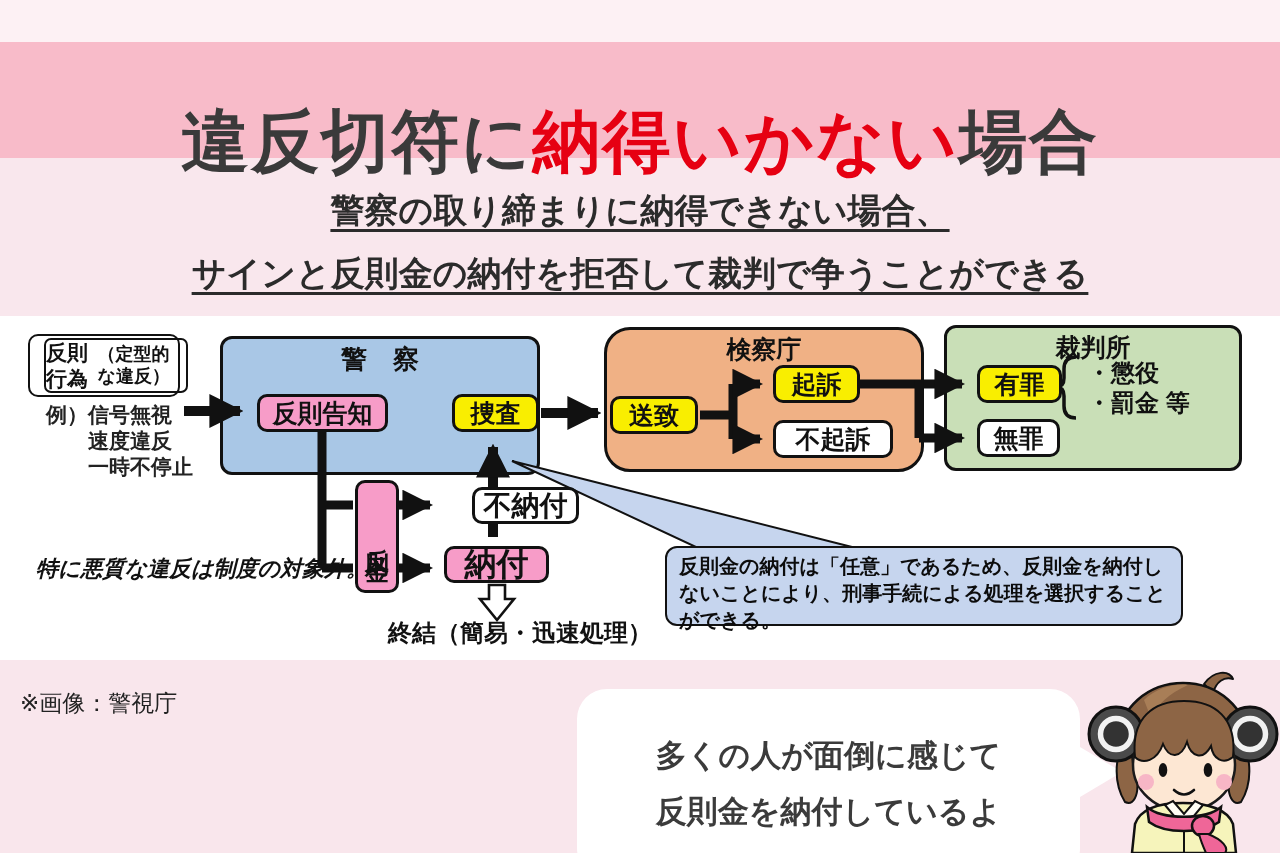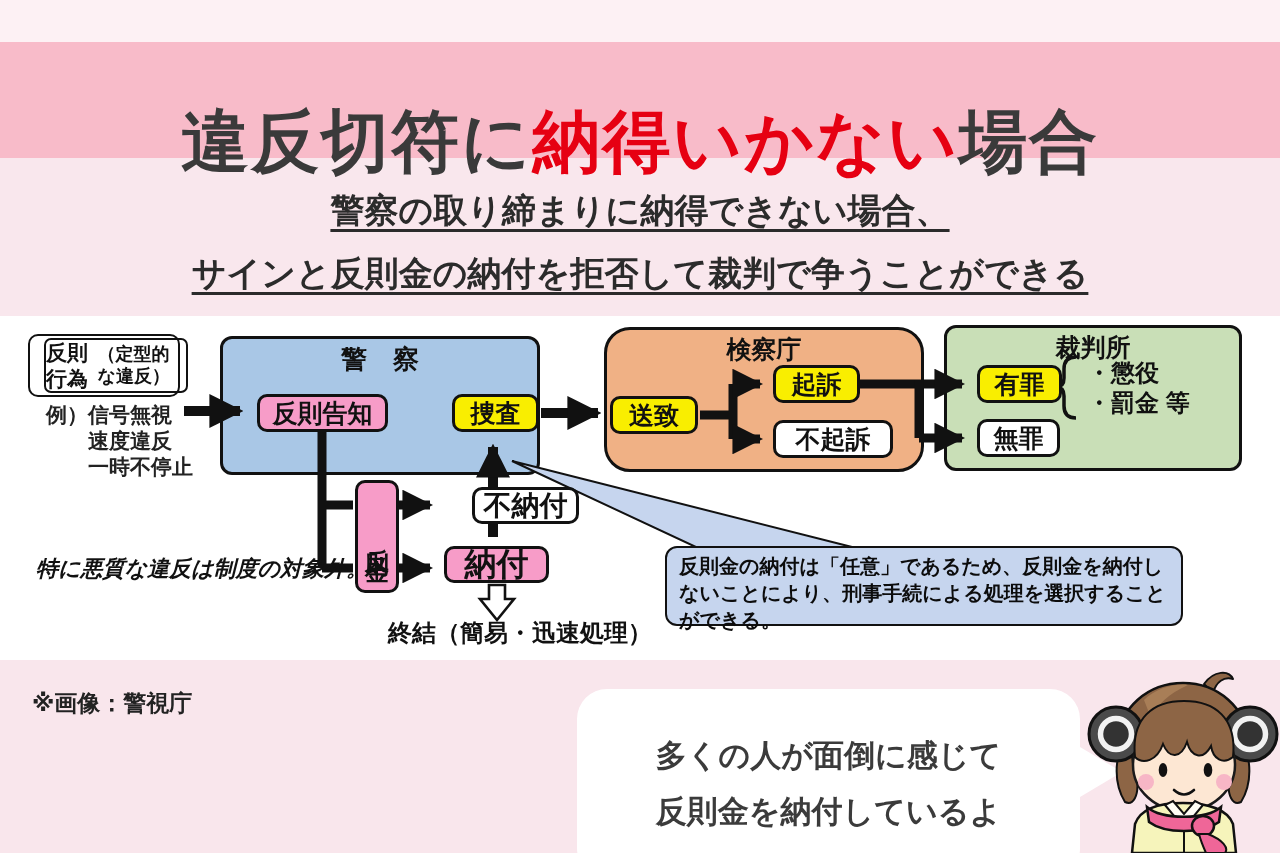--- a/index.html
+++ b/index.html
@@ -44,21 +44,21 @@
   .exclusion{position:absolute;left:14px;top:555px;font-size:22px;font-weight:700;font-style:italic;color:var(--ink);line-height:27px;}
   .exclusion .l2{padding-left:22px;}
 
   .settlement{position:absolute;left:388px;top:617px;font-size:24px;font-weight:700;color:var(--ink);white-space:nowrap;}
 
   .penalties{position:absolute;left:1087px;top:358px;font-size:24px;font-weight:700;color:var(--ink);line-height:30px;white-space:nowrap;}
 
   .callout{position:absolute;left:665px;top:546px;width:518px;height:80px;background:var(--callout-blue);
            border:2.5px solid var(--ink);border-radius:12px;padding:5px 12px;font-size:20px;font-weight:700;line-height:1.34;color:#0c0c0c;}
 
-  .credit{position:absolute;left:32px;top:688px;font-size:23px;font-weight:700;color:#222;}
+  .credit{position:absolute;left:20px;top:688px;font-size:23px;font-weight:400;color:#222;}
 
   .bubble{position:absolute;left:577px;top:689px;width:503px;height:189px;background:#fff;border-radius:30px;
           display:flex;flex-direction:column;align-items:center;justify-content:center;gap:14px;
           font-size:31px;font-weight:700;color:#3b3b3b;white-space:nowrap;}
 
   svg.connectors{position:absolute;left:0;top:0;width:1280px;height:853px;pointer-events:none;}
   .mascot{position:absolute;left:1086px;top:668px;width:194px;height:185px;}
 </style>
 </head>
 <body>

